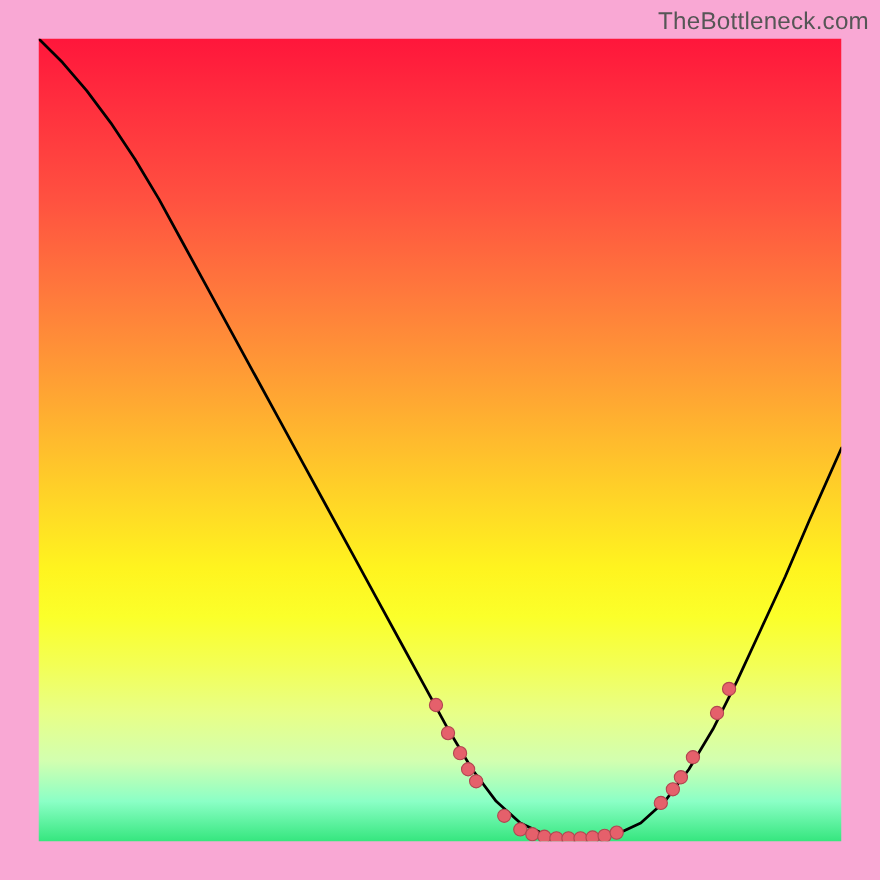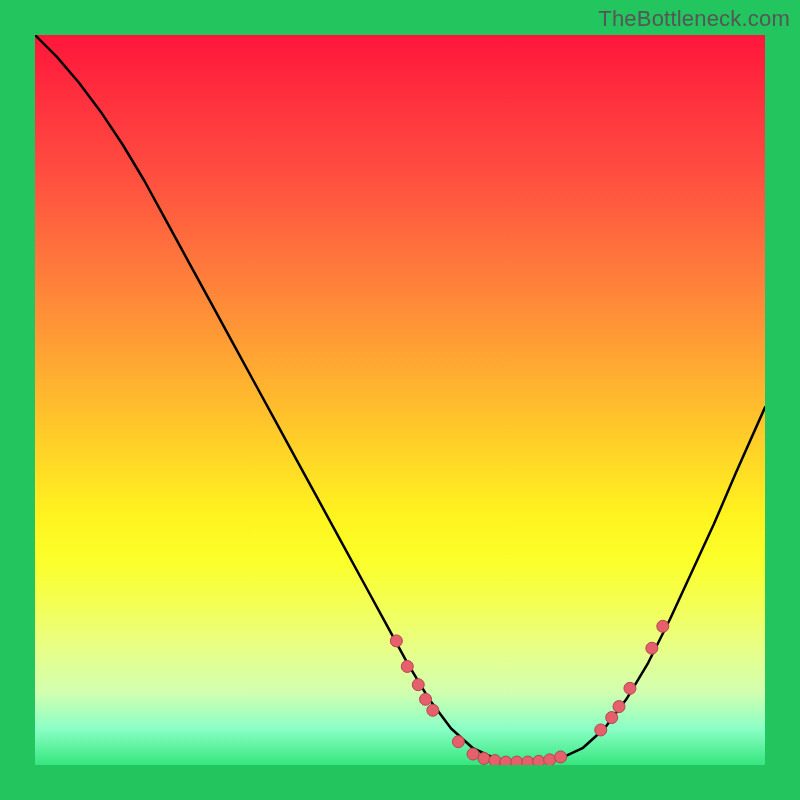--- a/index.html
+++ b/index.html
@@ -1,21 +1,21 @@
 <!DOCTYPE html>
 <html><head>
 <meta charset="utf-8">
 <style>
   * { margin: 0; padding: 0; box-sizing: border-box; }
   html, body { width: 800px; height: 800px; overflow: hidden; background: #000; }
   .frame {
     position: relative;
     width: 800px;
     height: 800px;
-    background: #22c55e;
+    background: #f9a8d4;
   }
   .watermark {
     position: absolute;
     top: 6px;
     right: 10px;
     font-family: Arial, Helvetica, sans-serif;
     font-size: 22px;
     font-weight: 500;
     color: #565656;
     letter-spacing: 0.2px;

